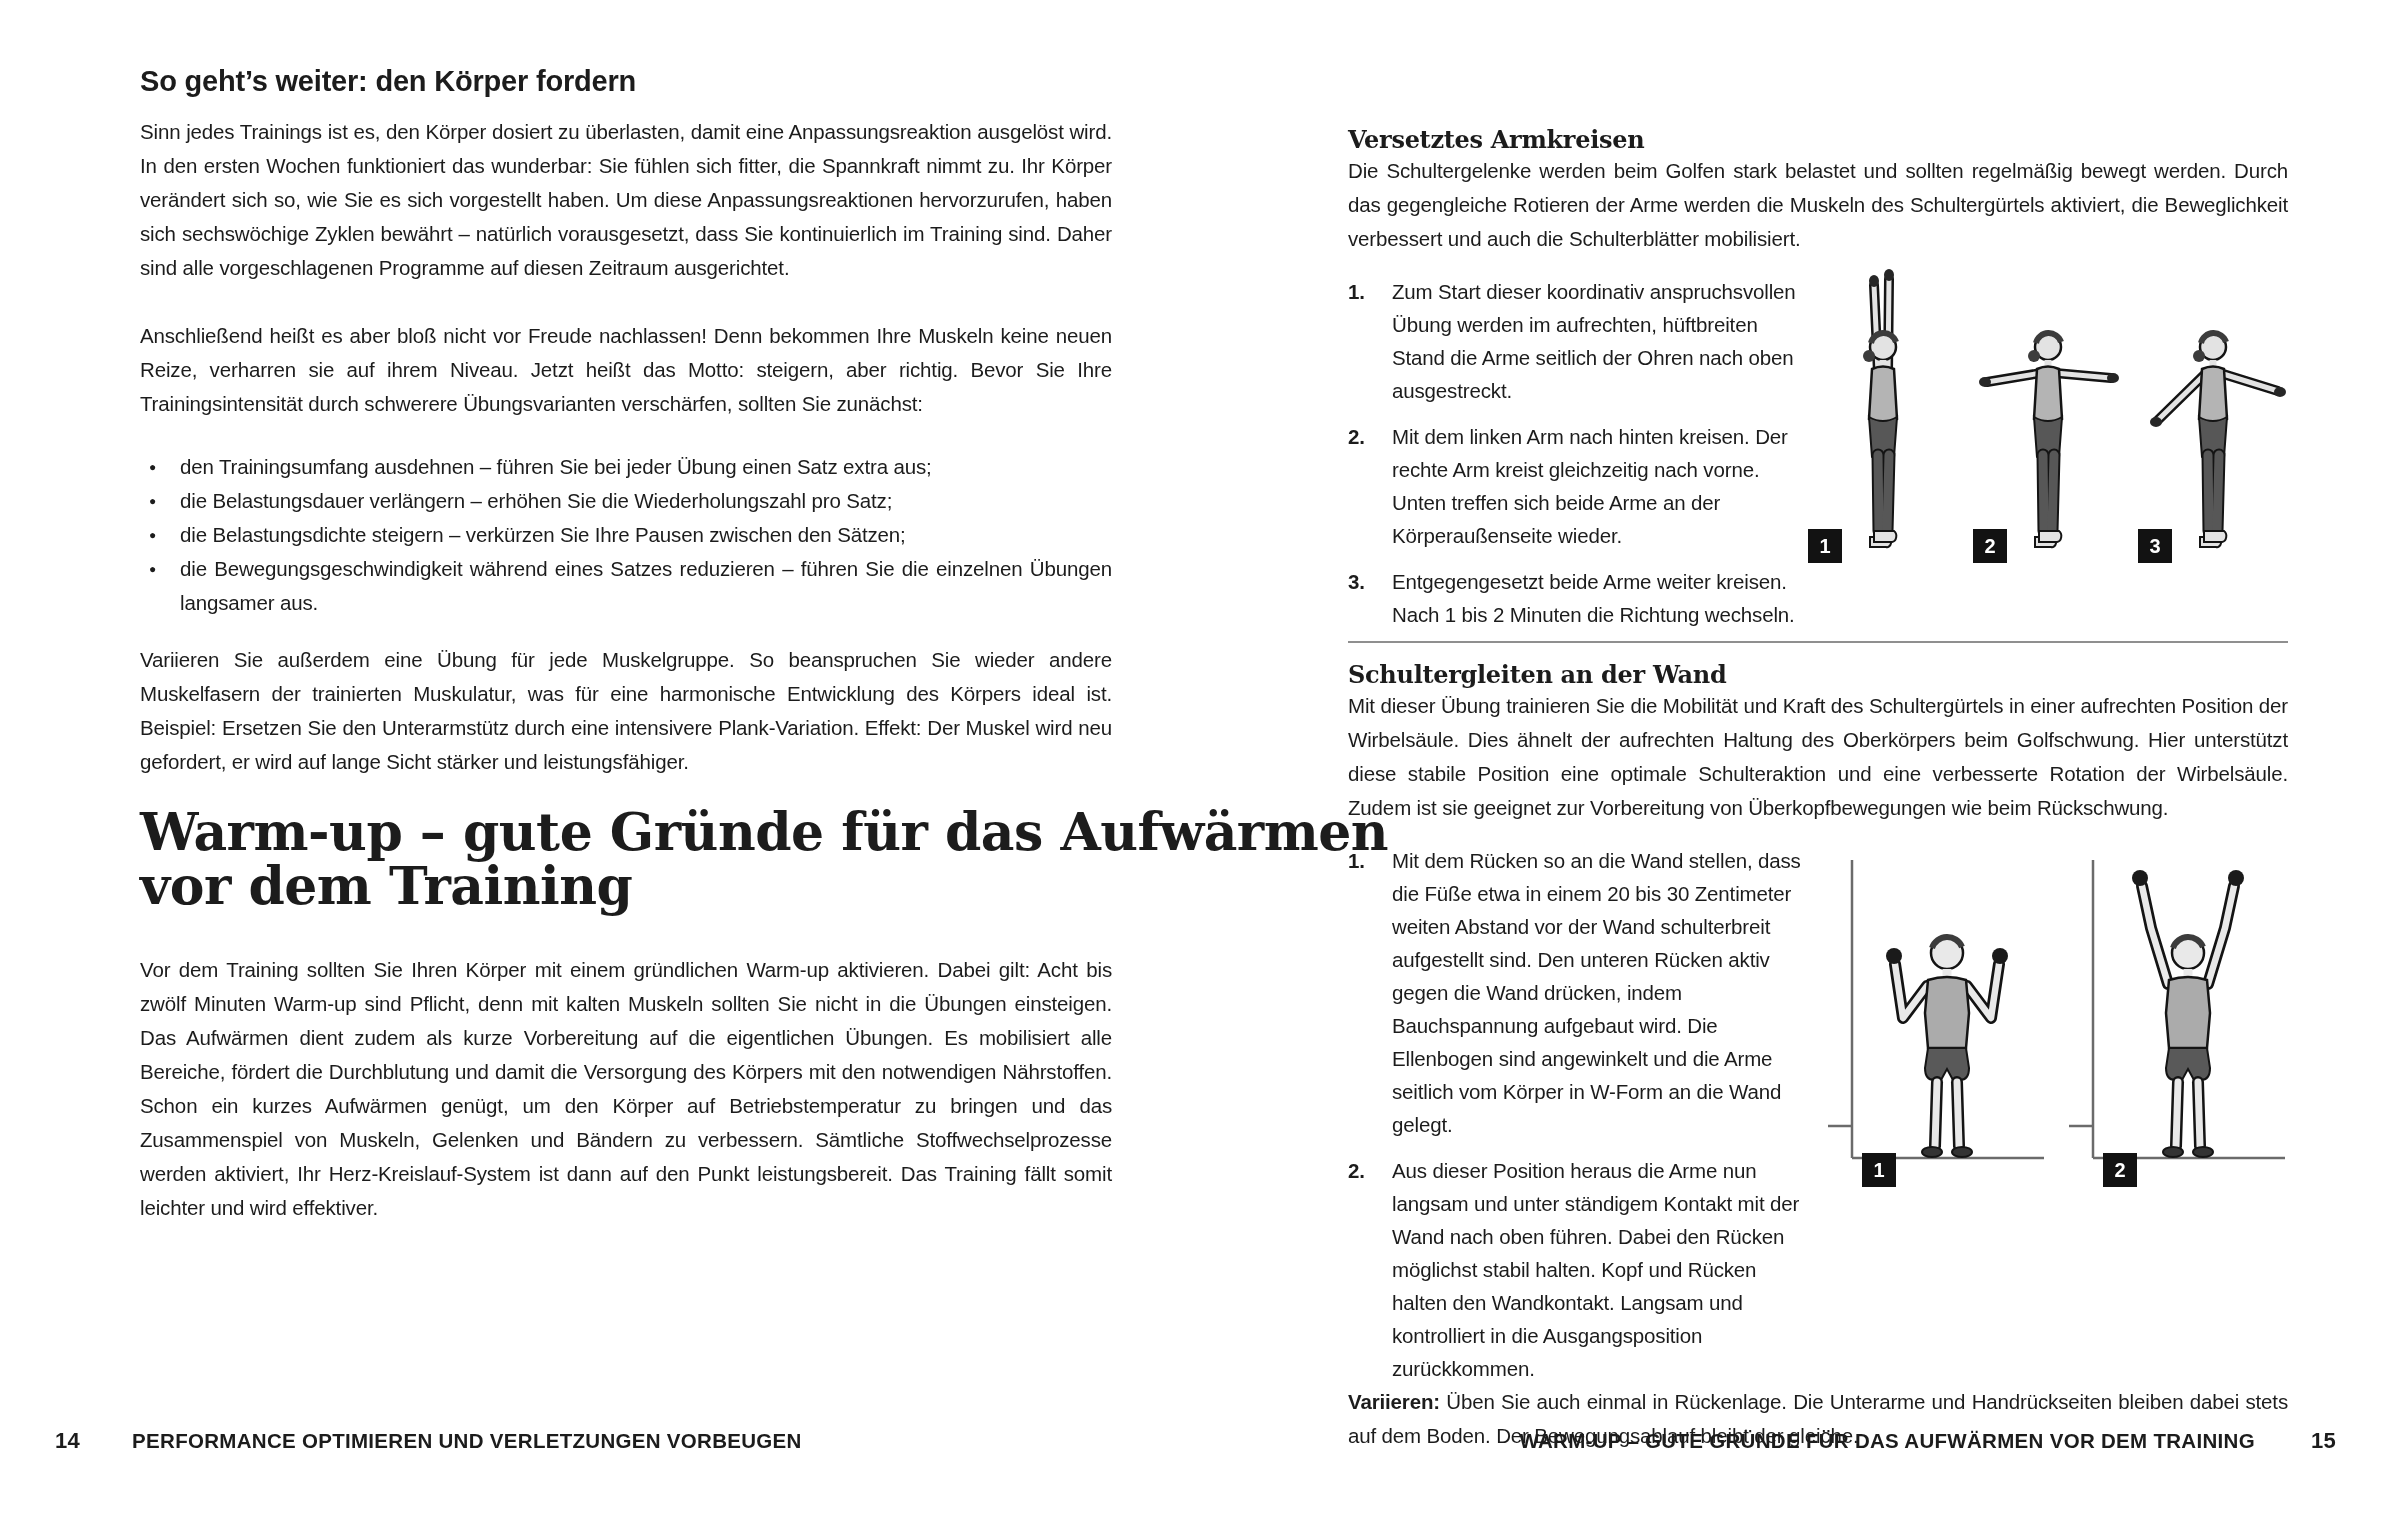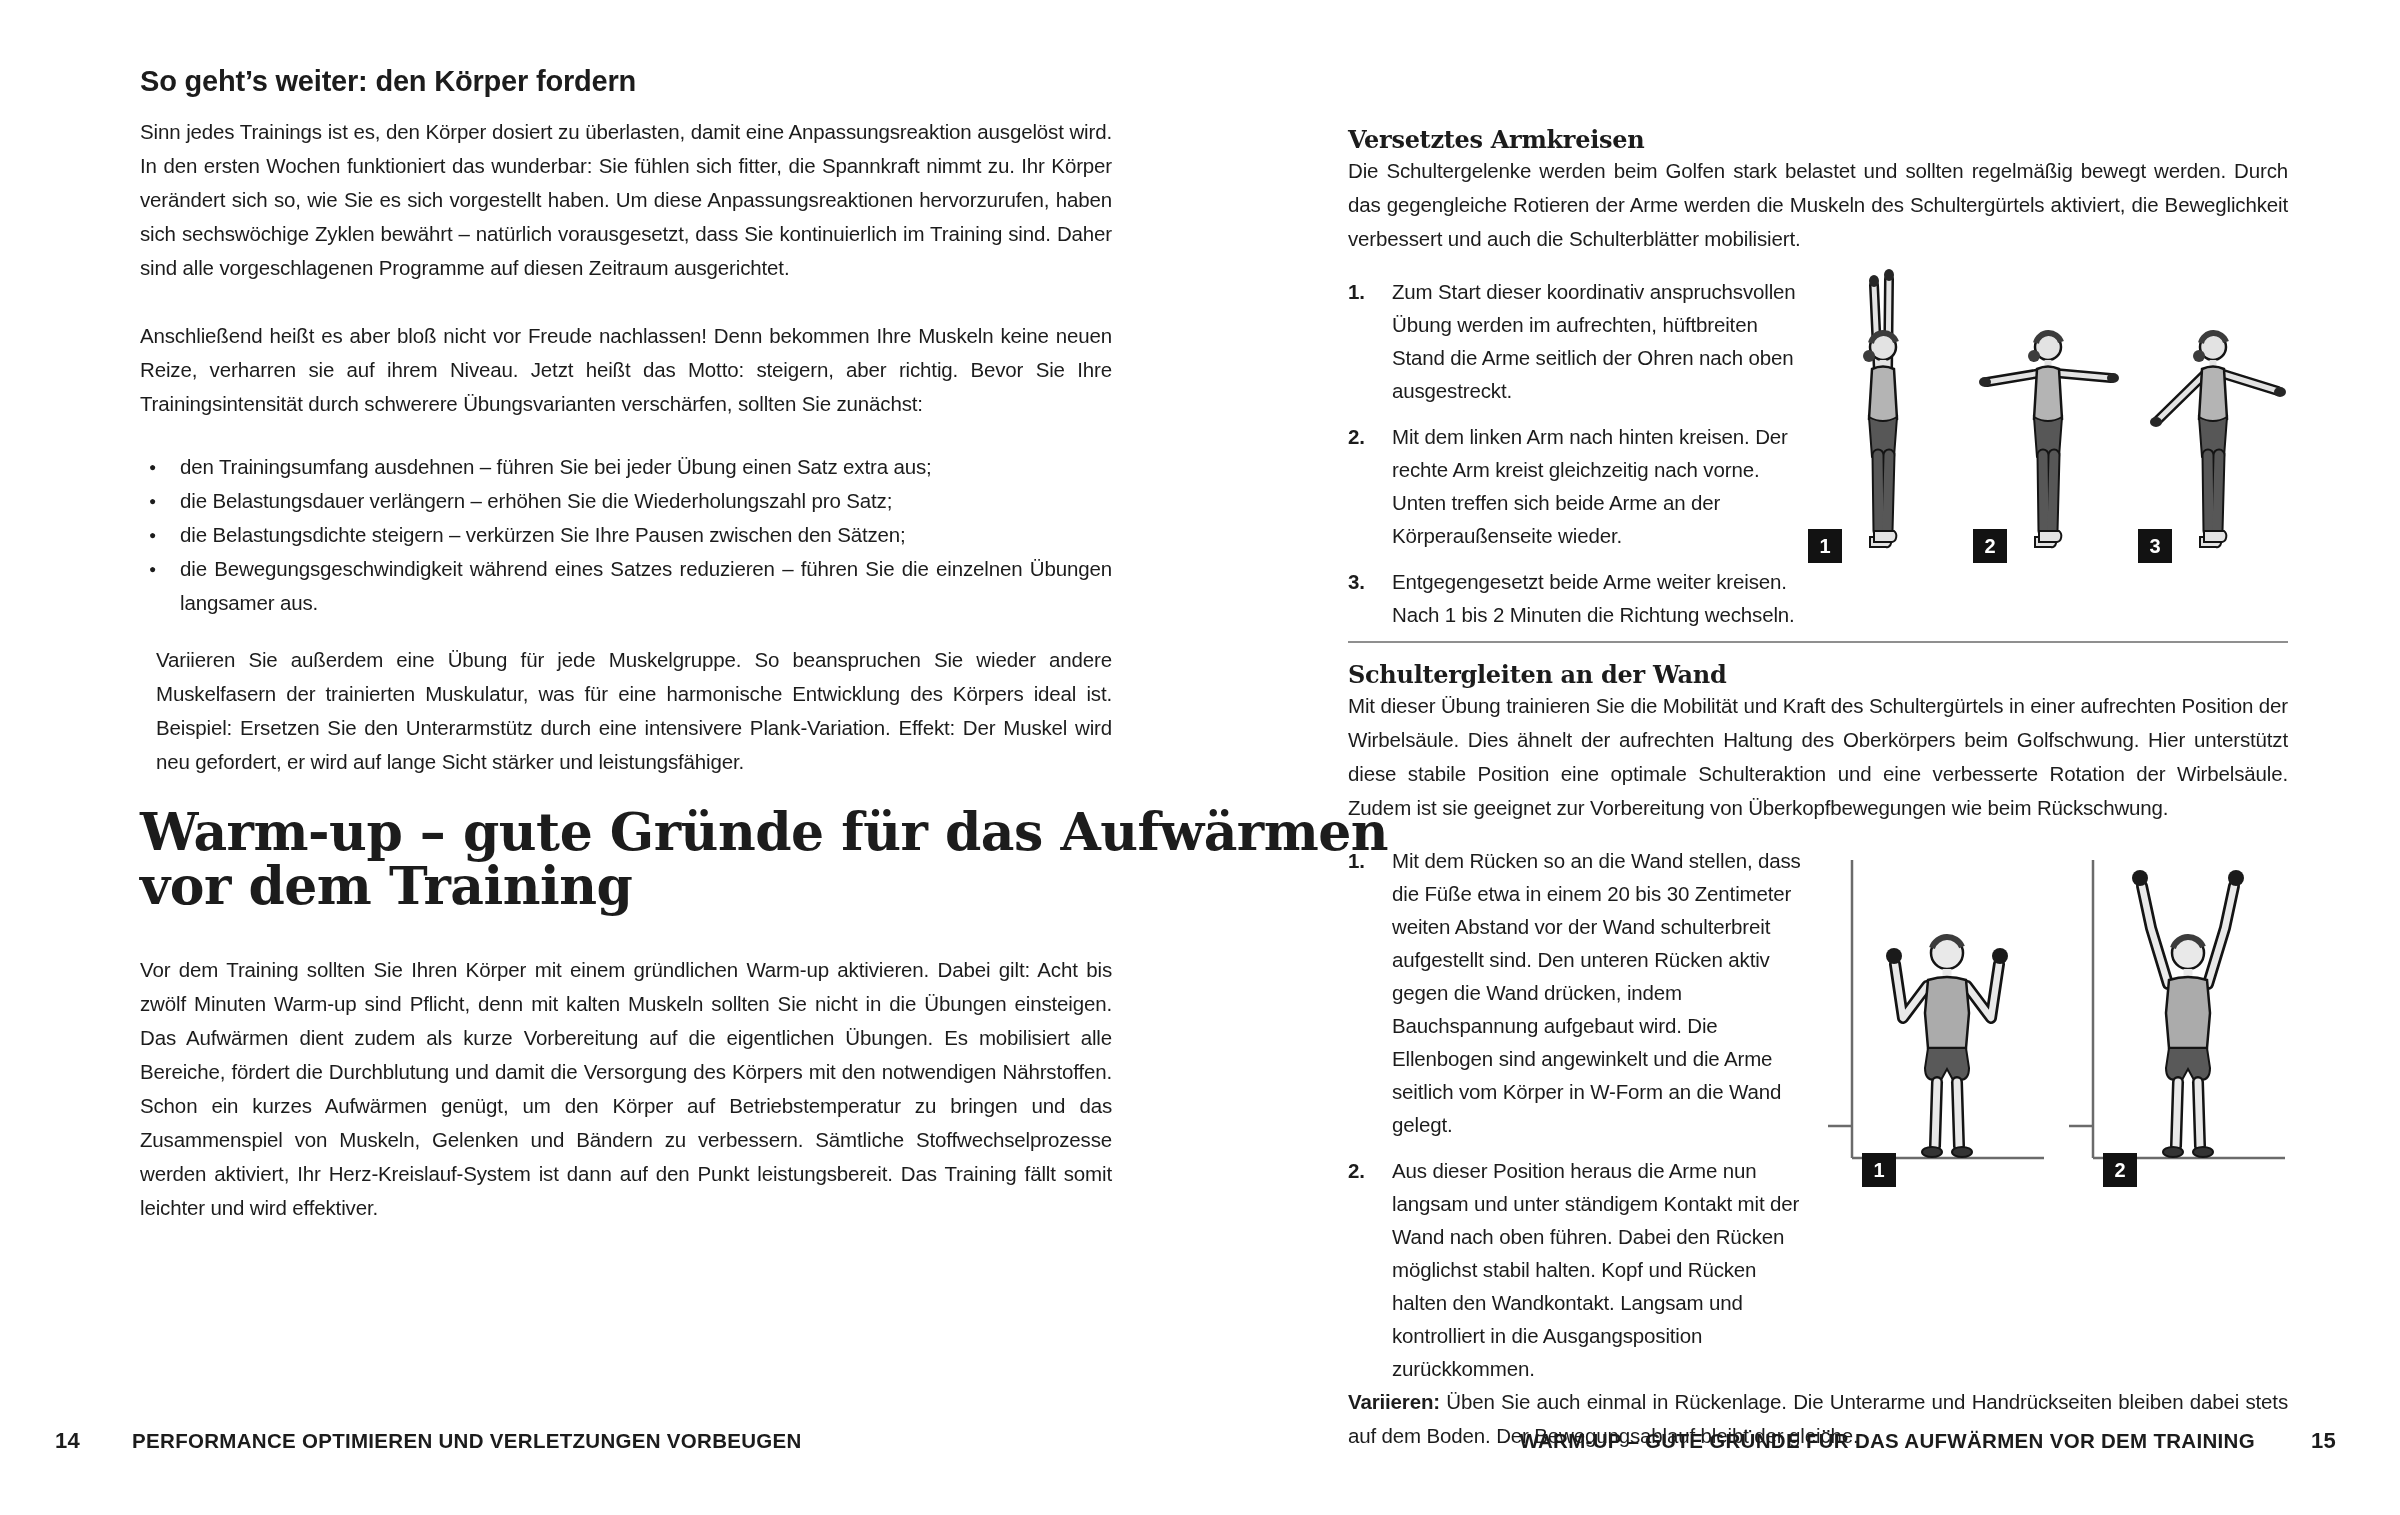--- a/index.html
+++ b/index.html
@@ -22,21 +22,21 @@
   
   #lp-h1{margin-top:65px;}
   #lp-p1{margin-top:17px;}
   #lp-p2{margin-top:34px;}
   ul.bullets{list-style:none;margin:29px 0 0;padding:0;}
   ul.bullets li{
     position:relative;padding-left:40px;font-size:20.5px;line-height:34px;
     text-align:justify;letter-spacing:-0.15px;
   }
   ul.bullets li::before{content:"●";position:absolute;left:9px;top:0;font-size:12px;line-height:34px;color:#1c1c1c;}
-  #lp-p3{margin-top:23px;margin-left:16px;}
+  #lp-p3{margin-top:23px;}
   #lp-h2{margin-top:26px;}
   #lp-h2 span{display:block;white-space:nowrap;}
   #lp-p4{margin-top:40px;}
 
   
   #rp-h1{margin-top:125px;}
   .intro{margin-top:13px;}
   .exercise-row{display:flex;margin-top:19px;}
   .steps{flex:0 0 460px;width:460px;}
   ol.steps-list{list-style:none;margin:0;padding:0;}

